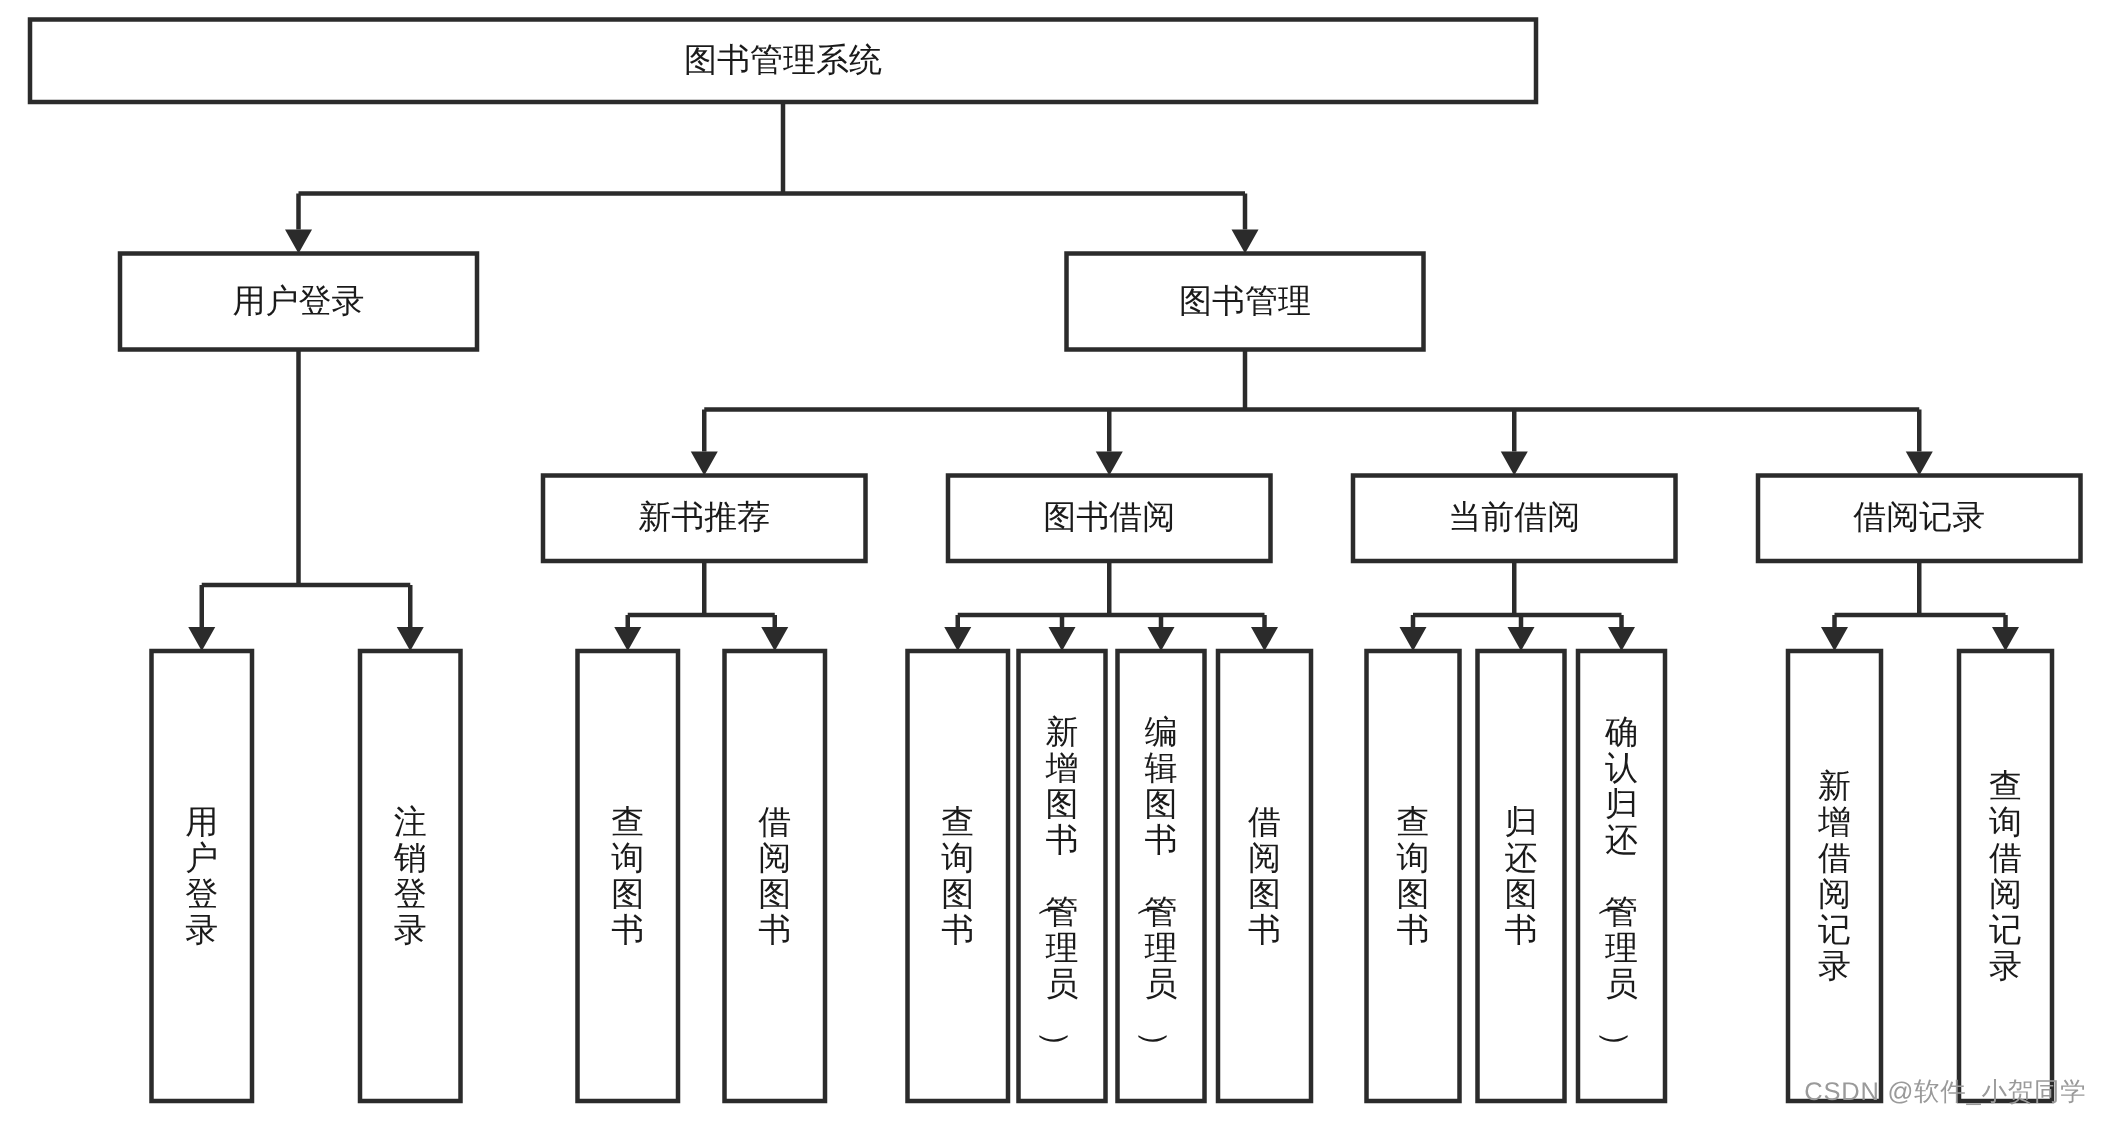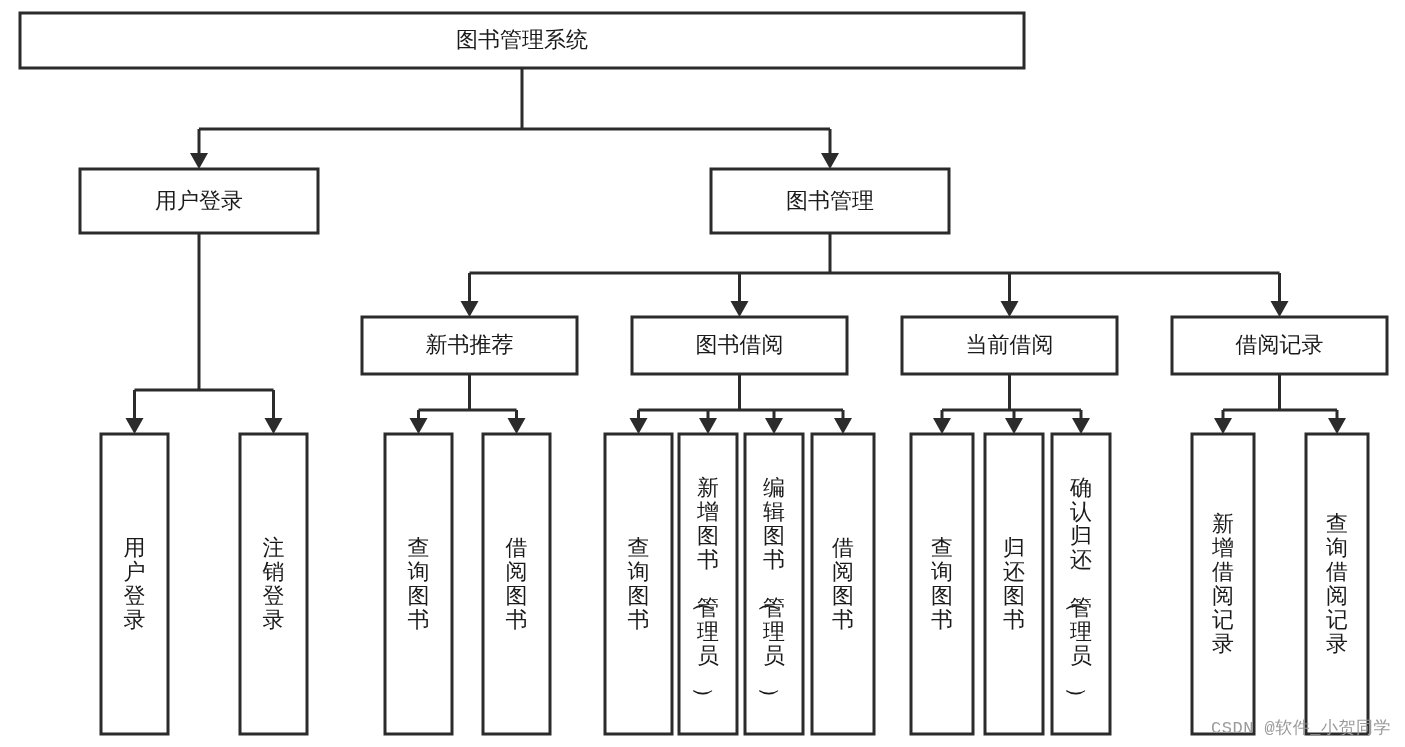--- a/index.html
+++ b/index.html
@@ -50,21 +50,21 @@
     font-family: "Liberation Sans", "DejaVu Sans", sans-serif;
     font-size: 22px;
     fill: #1a1a1a;
     text-anchor: middle;
     dominant-baseline: middle;
   }
   .watermark {
     position: absolute;
     right: 14px;
     bottom: 8px;
-    font-family: Liberation Mono, monospace;
+    font-family: Liberation Sans, sans-serif;
     font-size: 17px;
     color: #9a9a9a;
     letter-spacing: 0.5px;
     white-space: nowrap;
     pointer-events: none;
   }
 </style>
 </head>
 <body>
 

